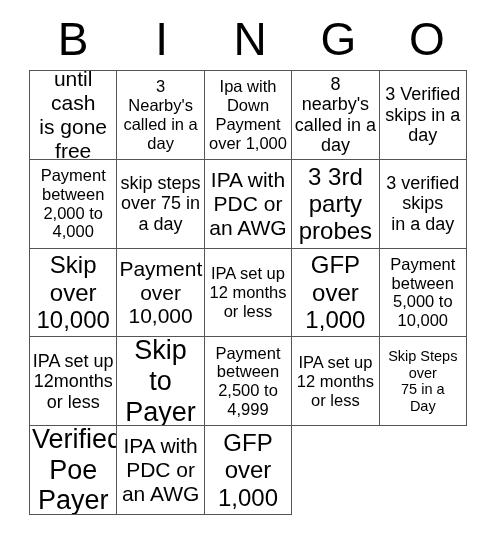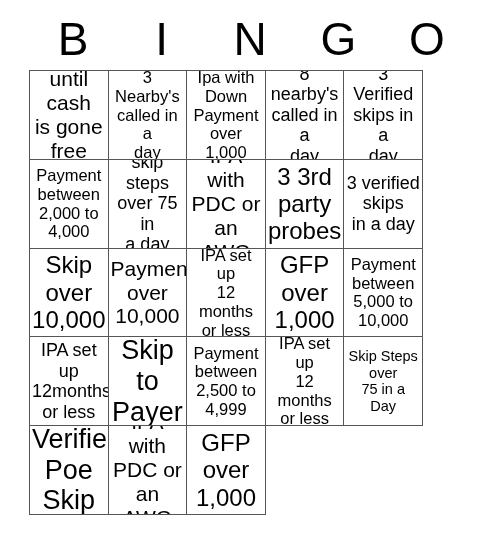--- a/index.html
+++ b/index.html
@@ -42,21 +42,21 @@
     font-weight: 400;
     letter-spacing: 0;
     color: #000000;
   }
 
   
   #bingo-grid {
     position: absolute;
     left: 29px;
     top: 70px;
-    width: 394px;
+    width: 438px;
     height: 445px;
     display: grid;
     grid-template-columns: repeat(5, 1fr);
     grid-template-rows: repeat(5, 1fr);
     border-top: 1px solid #555555;
     border-left: 1px solid #555555;
     box-sizing: border-box;
     background: #ffffff;
   }
   .bingo-cell {
@@ -209,21 +209,21 @@
 
     <div class="bingo-cell">
       <span class="cell-text fs-xs">Skip Steps
 over
 75 in a
 Day</span>
     </div>
     <div class="bingo-cell">
       <span class="cell-text fs-xxl">Verified
 Poe
-Skip</span>
+Payer</span>
     </div>
     <div class="bingo-cell">
       <span class="cell-text fs-lg">IPA with
 PDC or
 an AWG</span>
     </div>
     <div class="bingo-cell">
       <span class="cell-text fs-xl">GFP
 over
 1,000</span>

